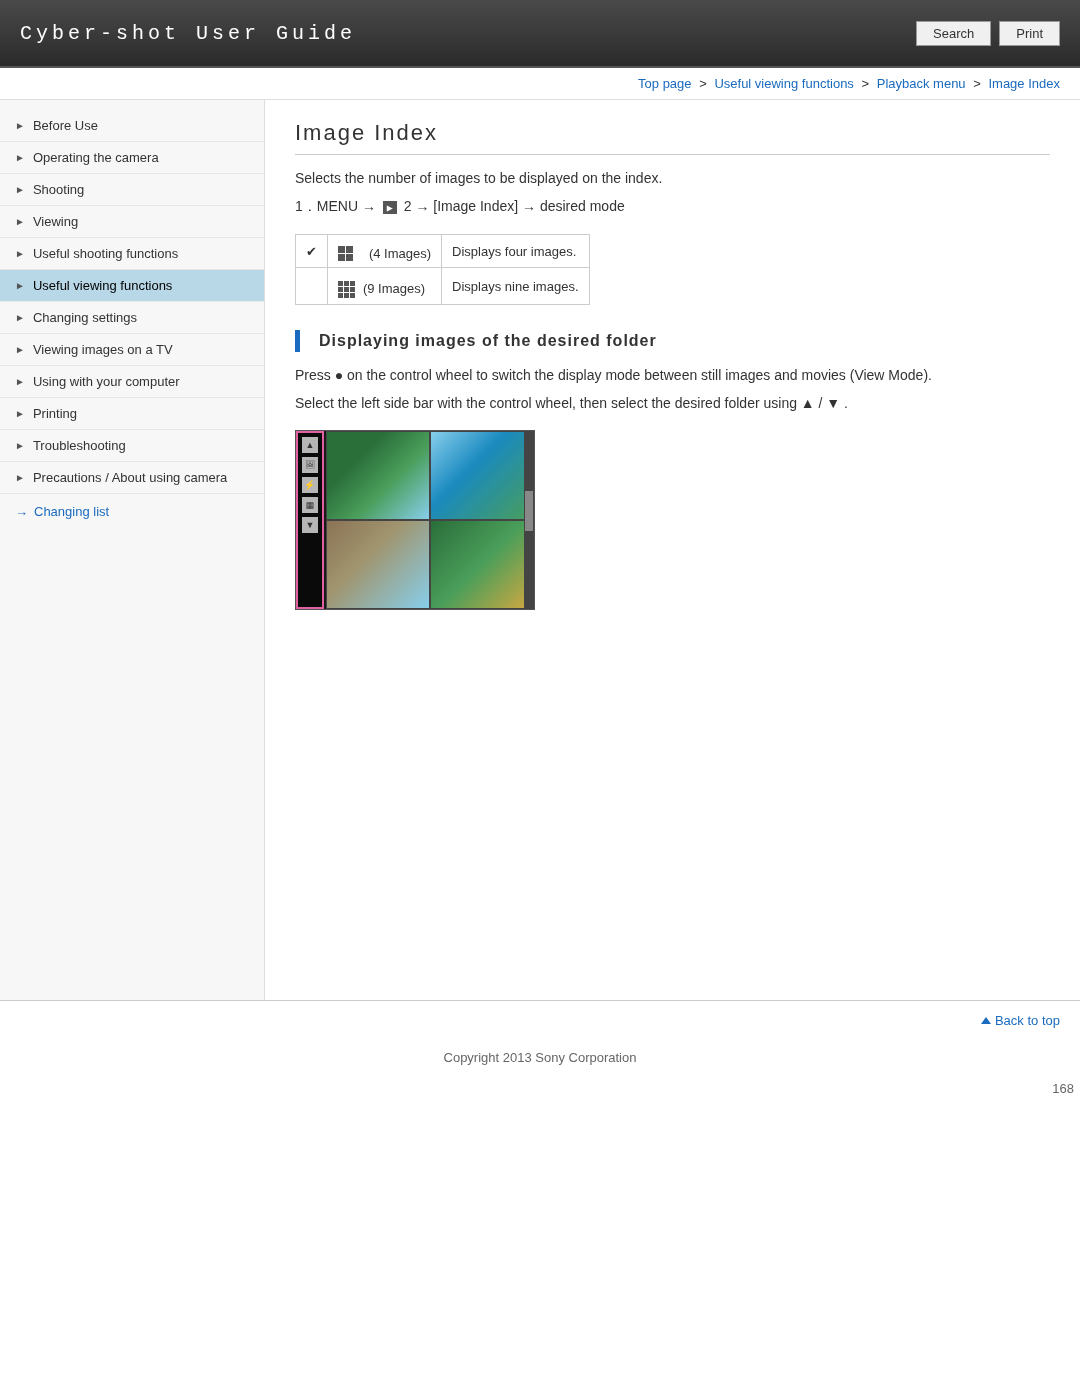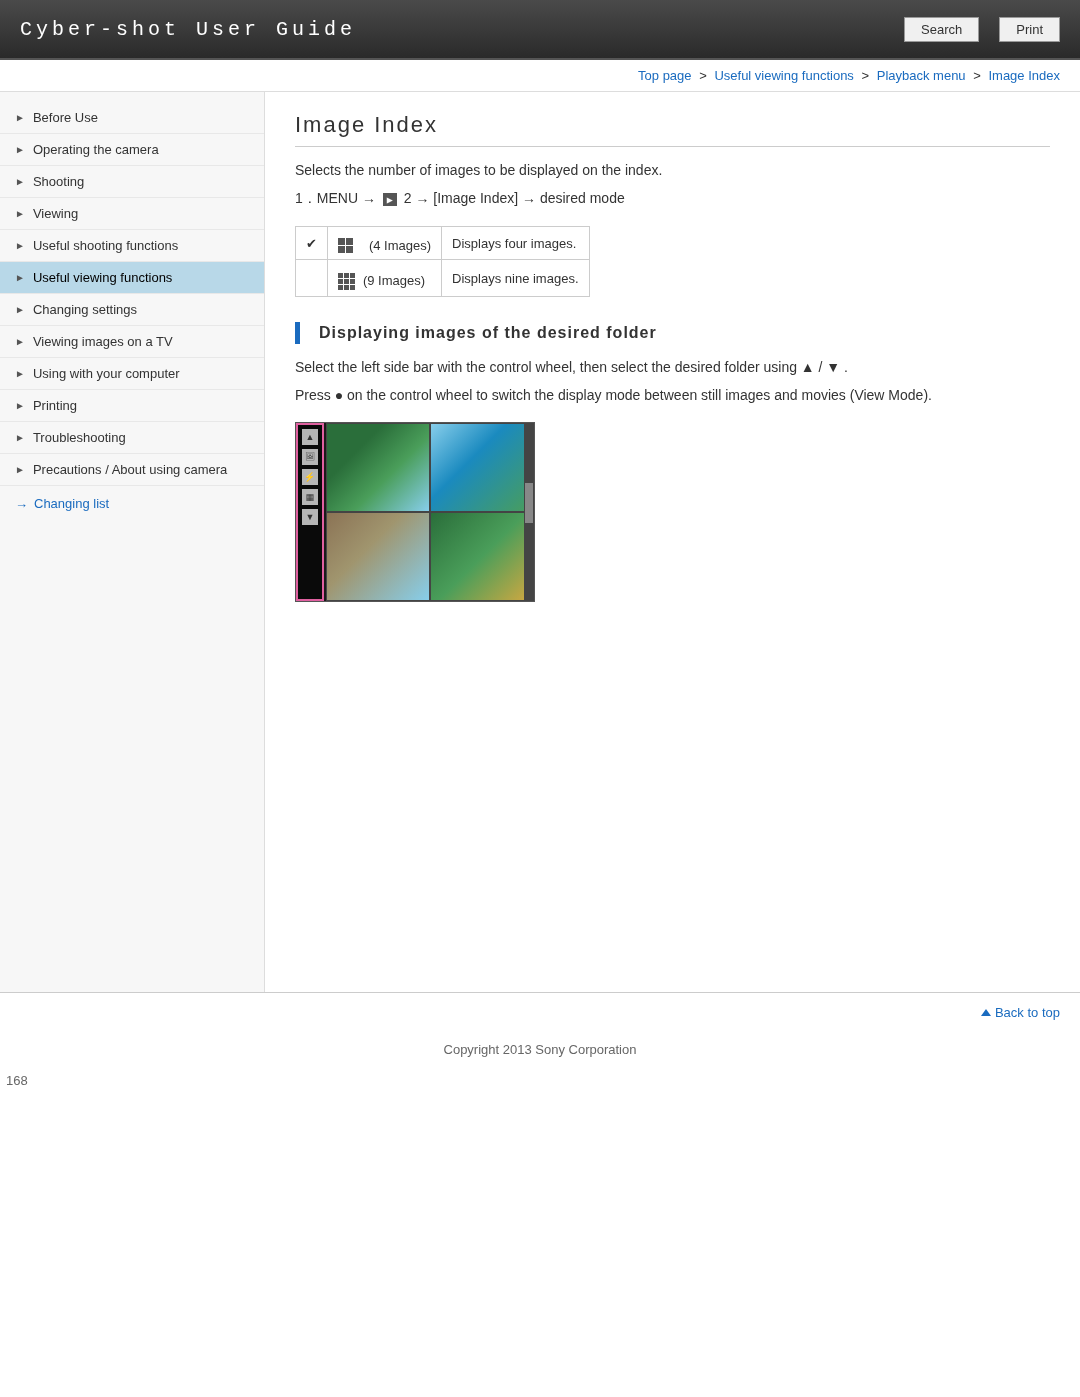--- a/index.html
+++ b/index.html
@@ -12,32 +12,32 @@
       min-height: 1397px;
     }
 
     
     .header {
       background: linear-gradient(to bottom, #4a4a4a, #2a2a2a);
       display: flex;
       align-items: center;
       justify-content: space-between;
       padding: 0 20px;
-      height: 60px;
+      height: 68px;
       border-bottom: 2px solid #555;
     }
     .header-title {
       color: #fff;
       font-size: 20px;
       font-family: 'Courier New', monospace;
       letter-spacing: 4px;
     }
     .header-buttons {
       display: flex;
-      gap: 20px;
+      gap: 8px;
     }
     .header-btn {
       background: #f0f0f0;
       border: 1px solid #999;
       padding: 4px 16px;
       font-size: 13px;
       cursor: pointer;
       color: #333;
     }
 
@@ -294,21 +294,21 @@
     }
 
     .copyright {
       text-align: center;
       padding: 10px;
       font-size: 13px;
       color: #666;
     }
 
     .page-number {
-      text-align: left;
+      text-align: right;
       padding: 6px;
       font-size: 13px;
       color: #666;
     }
 
     
     .playback-icon {
       display: inline-block;
       background: #555;
       color: #fff;
@@ -443,22 +443,22 @@
             <td>Displays nine images.</td>
           </tr>
         </tbody>
     </table>
 
     <div class="sub-section-title">
       <span class="blue-bar"></span>
       <span>Displaying images of the desired folder</span>
     </div>
 
+    <p class="sub-desc">Press ● on the control wheel to switch the display mode between still images and movies (View Mode).</p>
     <p class="sub-desc">Select the left side bar with the control wheel, then select the desired folder using ▲ / ▼ .</p>
-    <p class="sub-desc">Press ● on the control wheel to switch the display mode between still images and movies (View Mode).</p>
 
     <div class="screenshot-container">
       <div class="screenshot-sidebar">
         <div class="ss-icon">▲</div>
         <div class="ss-icon" style="font-size:8px;">🖼</div>
         <div class="ss-icon">⚡</div>
         <div class="ss-icon">▦</div>
         <div class="ss-icon">▼</div>
       </div>
       <div class="photo-grid">

